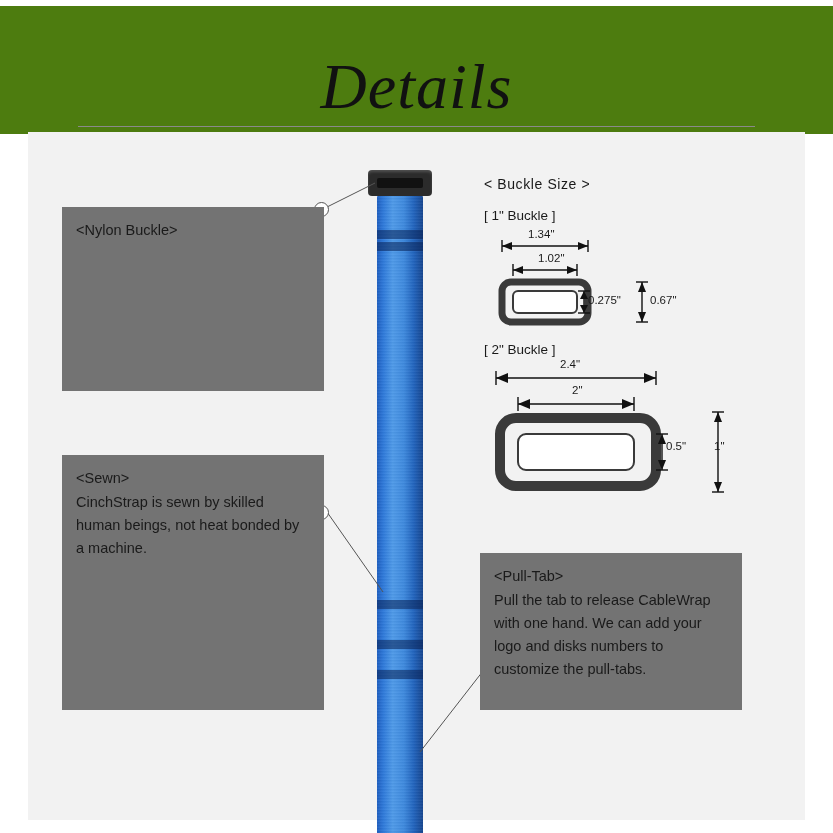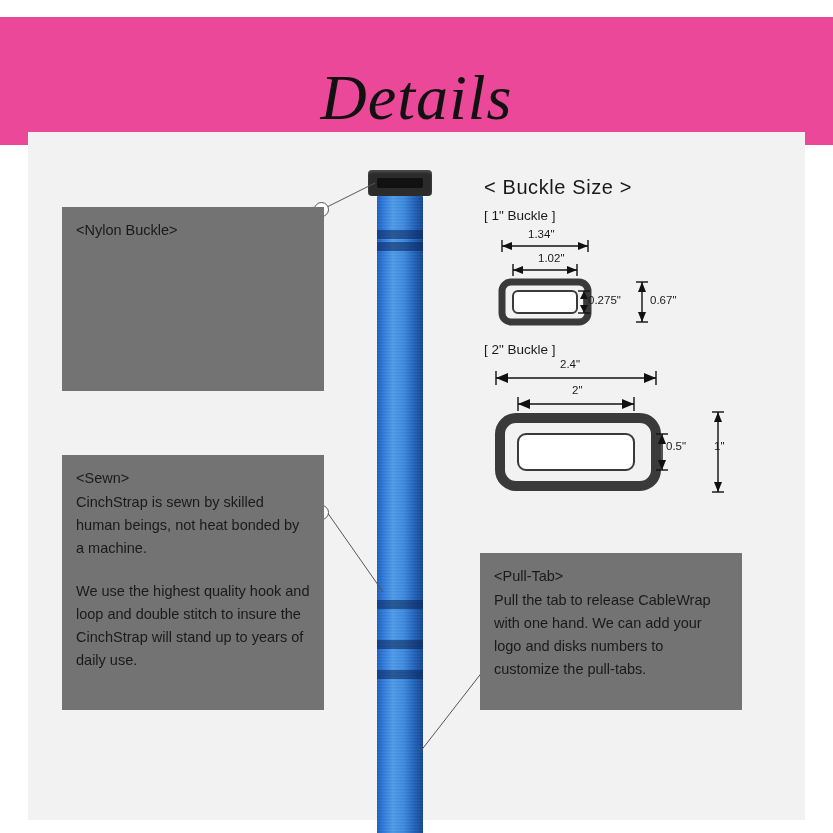--- a/index.html
+++ b/index.html
@@ -11,24 +11,24 @@
     width: 833px;
     height: 833px;
     font-family: "Liberation Sans", sans-serif;
     overflow: hidden;
     position: relative;
   }
 
   
   #header {
     position: absolute;
-    left: 0; top: 17px;
+    left: 0; top: 6px;
     width: 833px;
     height: 128px;
-    background: #ec4899;
+    background: #4d7c0f;
   }
   #page-title {
     position: absolute;
     left: 0; top: 44px;
     width: 833px;
     text-align: center;
     font-family: "Liberation Serif", serif;
     font-style: italic;
     font-size: 64px;
     color: #111111;
@@ -178,21 +178,21 @@
     left: 480px;
     top: 172px;
     width: 290px;
     height: 340px;
     color: #1a1a1a;
   }
   .bs-heading {
     position: absolute;
     left: 4px;
     top: 4px;
-    font-size: 20px;
+    font-size: 14px;
     letter-spacing: .6px;
   }
   .bs-label-1 {
     position: absolute;
     left: 4px;
     top: 36px;
     font-size: 13.5px;
   }
   .bs-label-2 {
     position: absolute;
@@ -252,21 +252,20 @@
 <div class="leader-dot" id="dot-sewn"></div>
 <div class="leader-dot" id="dot-pull"></div>
 
 <div class="callout" id="callout-buckle">
   <span class="title">&lt;Nylon Buckle&gt;</span>
 </div>
 
 <div class="callout" id="callout-sewn">
   <span class="title">&lt;Sewn&gt;</span>
   <p>CinchStrap is sewn by skilled human beings, not heat bonded by a machine.</p>
-  <p class="gap">We use the highest quality hook and loop and double stitch to insure the CinchStrap will stand up to years of daily use.</p>
 </div>
 
 <div class="callout" id="callout-pulltab">
   <span class="title">&lt;Pull-Tab&gt;</span>
   <p>Pull the tab to release CableWrap with one hand. We can add your logo and disks numbers to customize the pull-tabs.</p>
 </div>
 
 <div id="buckle-size">
 
   <svg id="buckle-svg">

